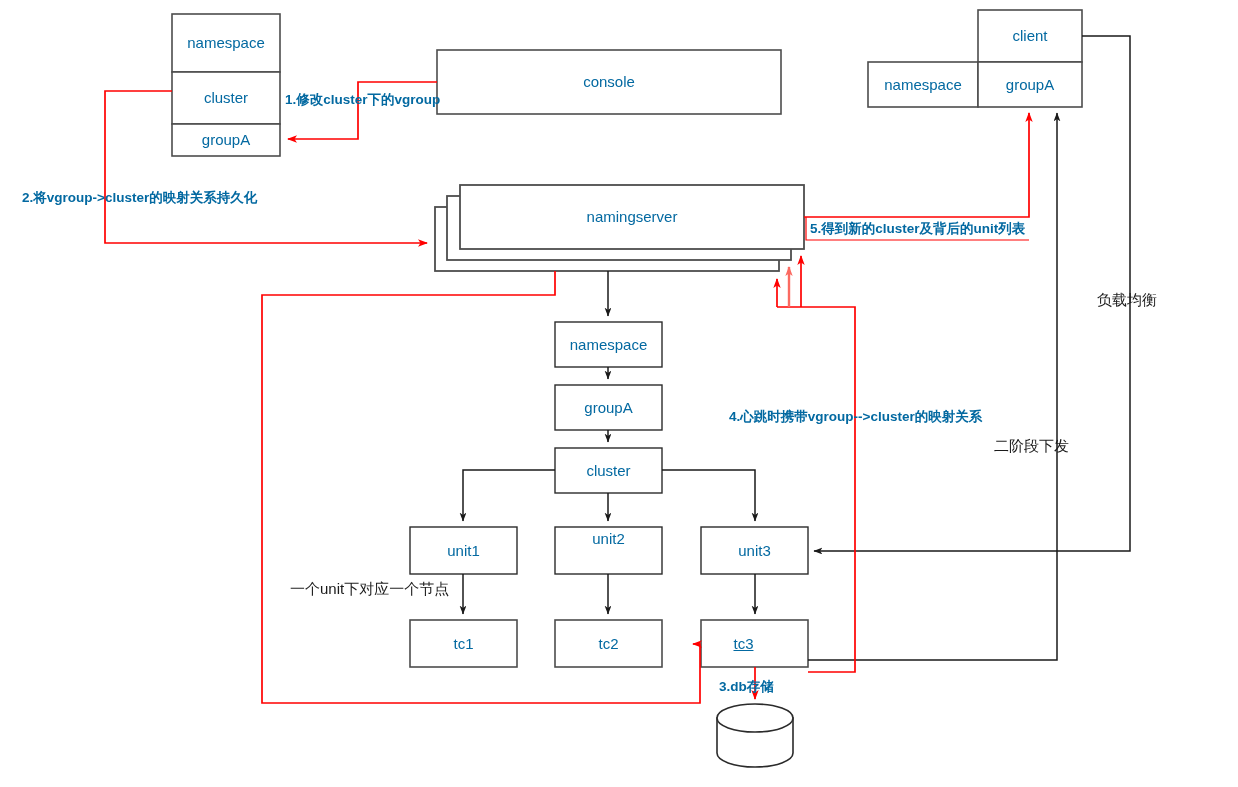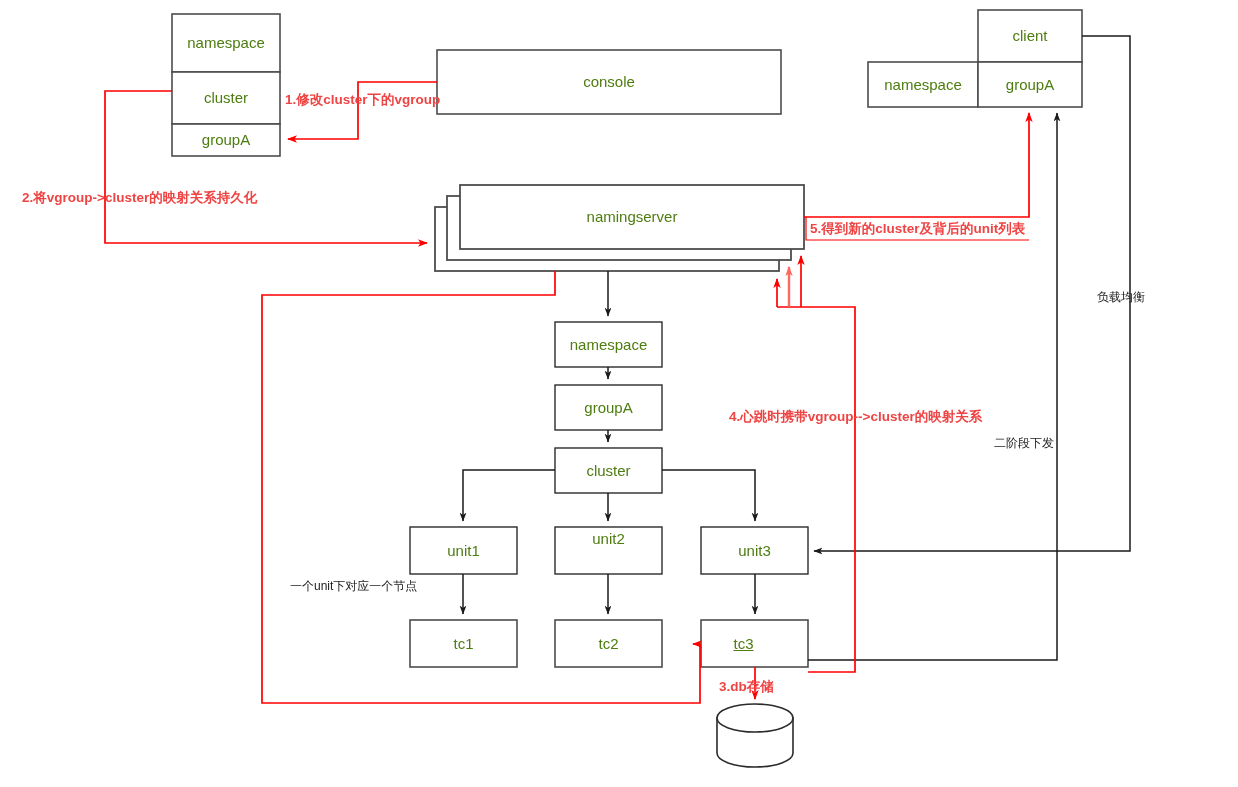--- a/index.html
+++ b/index.html
@@ -19,41 +19,41 @@
     left:0; top:0;
     width:1238px;
     height:787px;
   }
   .node-label{
     position:absolute;
     display:flex;
     align-items:center;
     justify-content:center;
     text-align:right;
-    color:#4d7c0f;
+    color:#0369a1;
     font-size:15px;
     line-height:1.15;
     pointer-events:none;
     white-space:nowrap;
   }
   .ann{
     position:absolute;
     white-space:nowrap;
     font-size:13.5px;
     line-height:1.15;
   }
   .ann-red{
-    color:#ef4444;
+    color:#0369a1;
     font-weight:bold;
     font-size:13.5px;
   }
   .ann-black{
     color:#1a1a1a;
     font-weight:normal;
-    font-size:12px;
+    font-size:15px;
   }
 </style>
 </head>
 <body>
 
 <div id="canvas">
 
   <svg viewBox="0 0 1238 787" xmlns="http://www.w3.org/2000/svg">
     <defs>
       <marker id="ahB" markerWidth="10" markerHeight="10" refX="8.4" refY="3.4" orient="auto" markerUnits="userSpaceOnUse">

